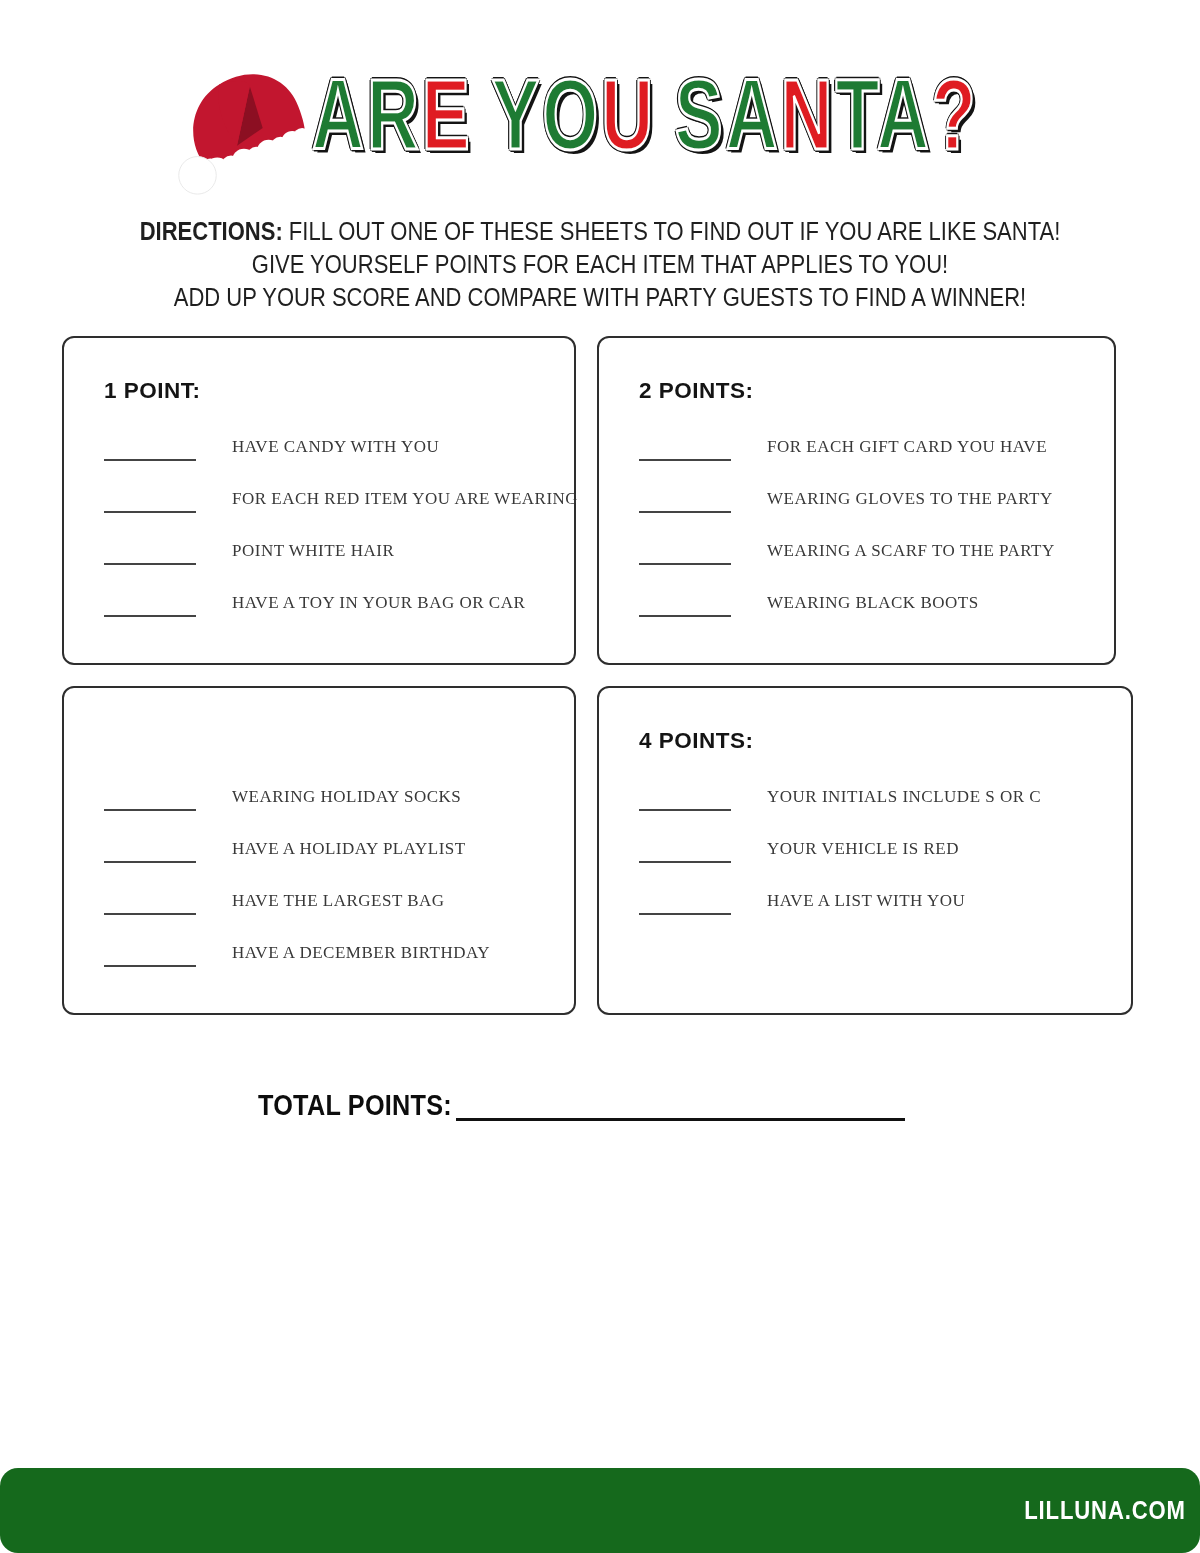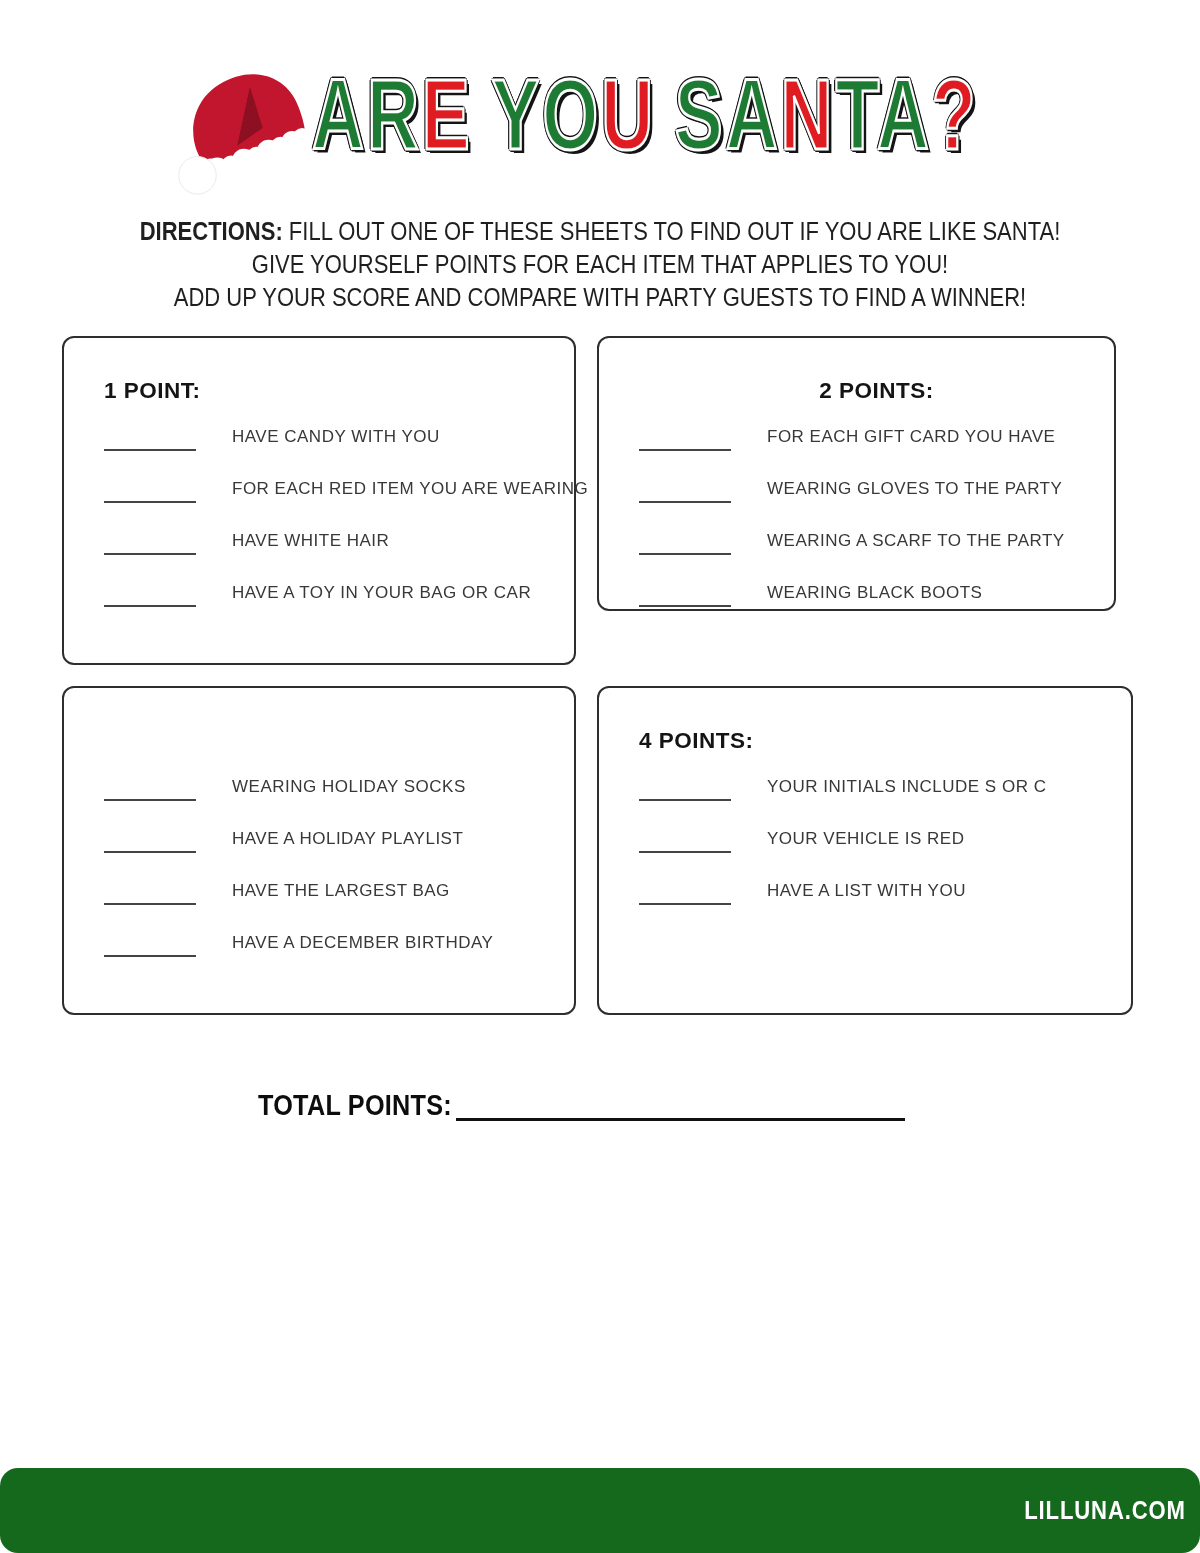--- a/index.html
+++ b/index.html
@@ -47,28 +47,28 @@
     white-space:nowrap;
   }
   .directions b{font-weight:700;}
   
   .box{
     position:absolute;
     border:2px solid #2e2e2e;border-radius:12px;
     background:#fff;
   }
   .box-1{left:62px;top:336px;width:514px;height:329px;}
-  .box-2{left:597px;top:336px;width:519px;height:275px;text-align:center;}
+  .box-2{left:597px;top:336px;width:519px;height:329px;}
   .box-3{left:62px;top:686px;width:514px;height:329px;}
   .box-4{left:597px;top:686px;width:536px;height:329px;}
   .box h2{
     margin:40px 0 0 40px;
     font-size:22.5px;font-weight:700;letter-spacing:.5px;color:#141414;
   }
-  .items{position:absolute;left:40px;top:61px;right:12px;}
+  .items{position:absolute;left:40px;top:71px;right:12px;font-family:Liberation Serif, serif;}
   .item{display:flex;align-items:flex-end;height:52px;}
   .blank{
     width:92px;border-bottom:2px solid #444;height:0;
     flex:0 0 auto;
   }
   .item .label{
     margin-left:36px;margin-bottom:4px;
     font-size:17px;letter-spacing:.5px;color:var(--item-ink);
     white-space:nowrap;
   }
@@ -150,21 +150,21 @@
       <div class="item">
           <span class="blank"></span>
           <span class="label">HAVE CANDY WITH YOU</span>
         </div>
       <div class="item">
           <span class="blank"></span>
           <span class="label">FOR EACH RED ITEM YOU ARE WEARING</span>
         </div>
       <div class="item">
           <span class="blank"></span>
-          <span class="label">HAVE WHITE HAIR</span>
+          <span class="label">POINT WHITE HAIR</span>
         </div>
       <div class="item">
           <span class="blank"></span>
           <span class="label">HAVE A TOY IN YOUR BAG OR CAR</span>
         </div>
     </div>
   </div>
 
   <div class="box box-2">
     <h2>2 POINTS:</h2>

